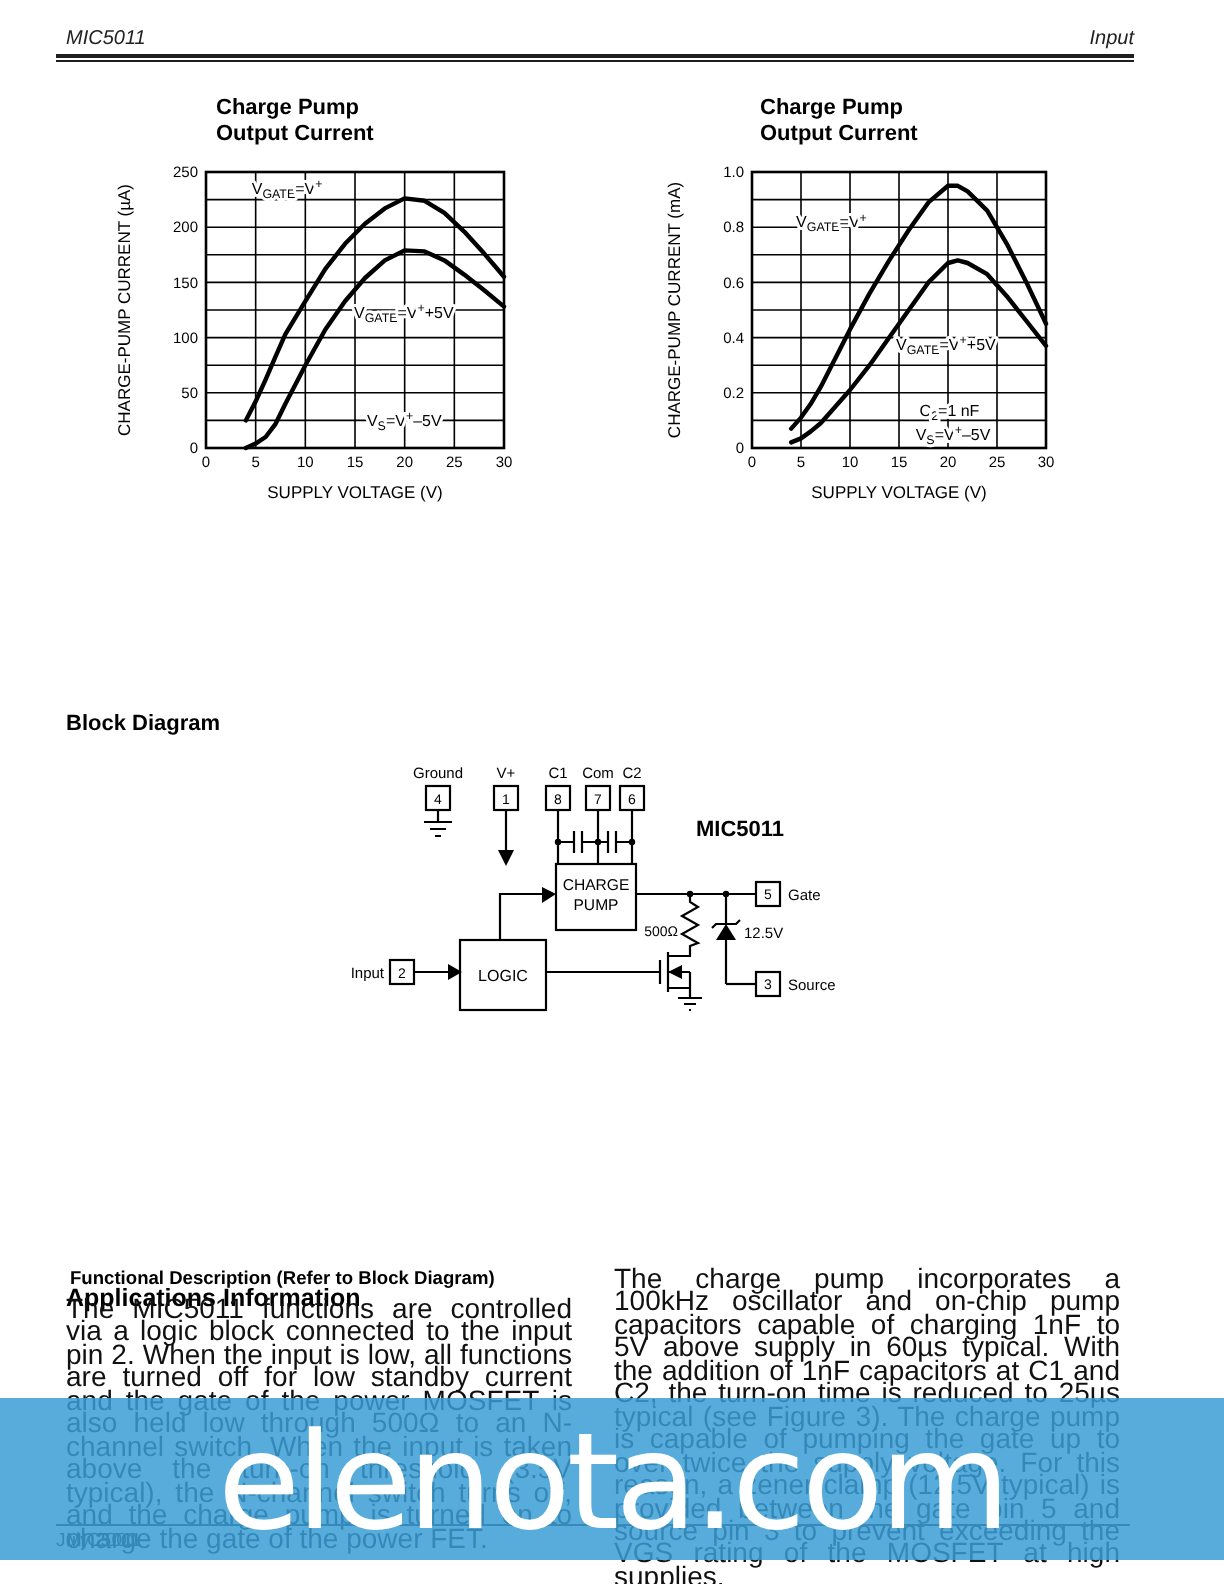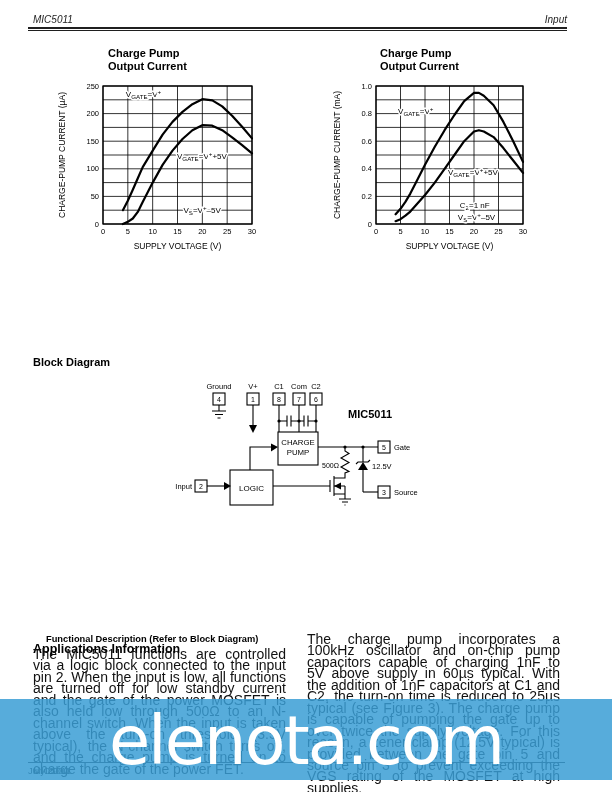--- a/index.html
+++ b/index.html
@@ -204,21 +204,21 @@
   <text x="229" y="72" font-size="7.5">Gate</text>
   <text x="219" y="116.5" font-size="7" text-anchor="middle">3</text>
   <text x="229" y="117" font-size="7.5">Source</text>
   <text x="36" y="111" font-size="7" text-anchor="middle">2</text>
   <text x="27" y="111" font-size="7.5" text-anchor="end">Input</text>
   <text x="174" y="90" font-size="7" text-anchor="end">500Ω</text>
   <text x="207" y="91" font-size="7.5">12.5V</text>
 </svg>
 
 <div class="abs h1" style="left:33px;top:610px;margin-top:32px;">Applications Information</div>
-<div class="abs h3" style="left:46px;top:634px;">Functional Description (Refer to Block Diagram)</div>
+<div class="abs h3" style="left:35px;top:634px;">Functional Description (Refer to Block Diagram)</div>
 <div class="abs body-col" style="left:33px;top:649px;">The MIC5011 functions are controlled via a logic block connected to the input pin 2. When the input is low, all functions are turned off for low standby current and the gate of the power MOSFET is also held low through 500Ω to an N-channel switch. When the input is taken above the turn-on threshold (3.5V typical), the N-channel switch turns off, and the charge pump is turned on to charge the gate of the power FET.</div>
 <div class="abs body-col" style="left:307px;top:634px;">The charge pump incorporates a 100kHz oscillator and on-chip pump capacitors capable of charging 1nF to 5V above supply in 60µs typical. With the addition of 1nF capacitors at C1 and C2, the turn-on time is reduced to 25µs typical (see Figure 3). The charge pump is capable of pumping the gate up to over twice the supply voltage. For this reason, a zener clamp (12.5V typical) is provided between the gate pin 5 and source pin 3 to prevent exceeding the VGS rating of the MOSFET at high supplies.</div>
 
 <div class="abs rule" style="left:28px;top:761.5px;width:537px;height:1px;"></div>
 <div class="abs footer-text" style="left:33px;top:765px;">MIC5011</div>
 <div class="abs footer-text" style="left:28px;top:765px;width:532px;text-align:left;">July 2000</div>
 
 <div class="abs wm-banner">
   <span class="wm-text">elenota.com</span>
 </div>

